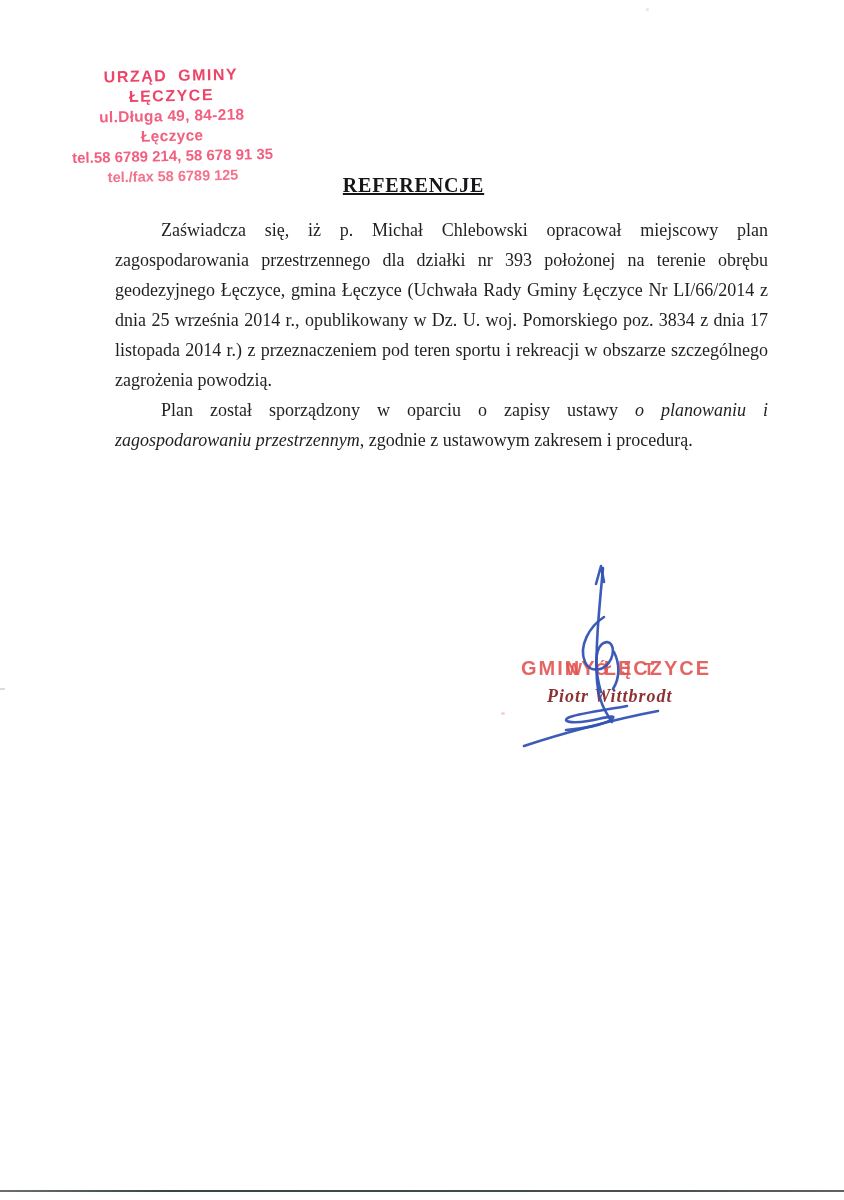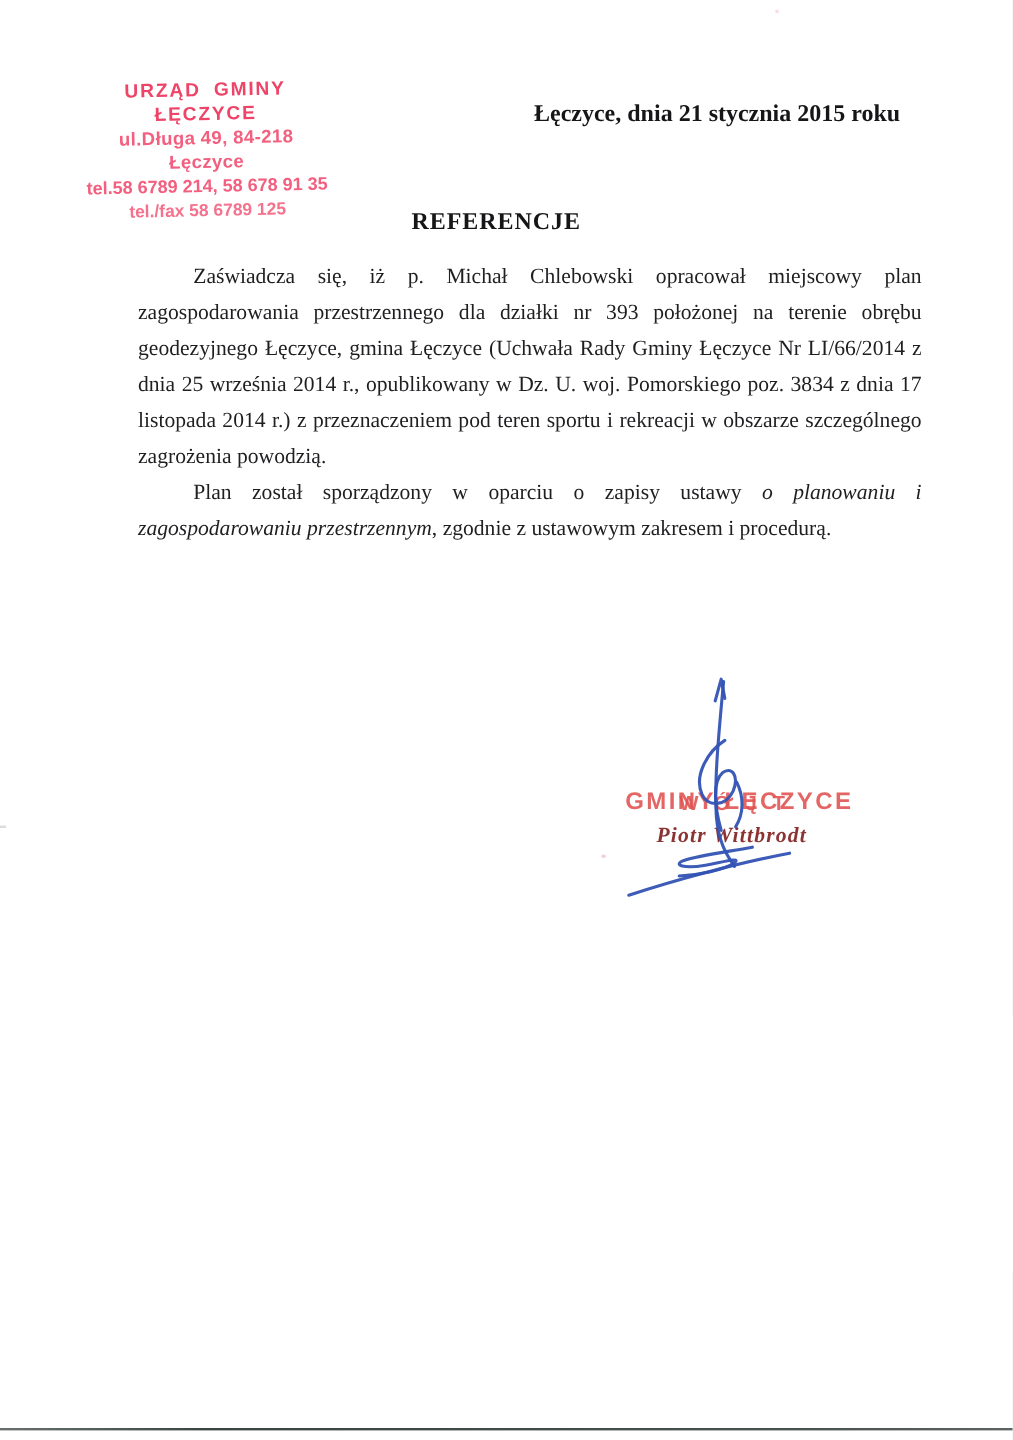--- a/index.html
+++ b/index.html
@@ -25,20 +25,21 @@
     position:absolute; top:84px; left:445px; width:300px;
     text-align:right; font-weight:bold; font-size:20px; color:#161618;
     white-space:nowrap;
   }
 
   
   .doc-title {
     position:absolute; top:174px; left:87px; width:653px;
     text-align:center; font-weight:bold; font-size:20px; letter-spacing:0.8px;
     color:#161618;
+    text-decoration:underline;
   }
 
   
   .body-text {
     position:absolute; top:215px; left:87px; width:653px;
     font-size:18px; line-height:30px; text-align:justify; color:#1f1f22;margin-left:28px;
   }
   .body-text p { margin:0; text-indent:46px; }
   .body-text em { font-style:italic; }
 
@@ -78,21 +79,20 @@
 
 <div class="page">
 
   <div class="office-stamp">
     <div class="l0">URZĄD GMINY ŁĘCZYCE</div>
     <div class="l1">ul.Długa 49,  84-218 Łęczyce</div>
     <div class="l2">tel.58 6789 214, 58 678 91 35</div>
     <div class="l3">tel./fax 58 6789 125</div>
   </div>
 
-  <div class="date-line">Łęczyce, dnia 21 stycznia 2015 roku</div>
 
   <div class="doc-title">REFERENCJE</div>
 
   <div class="body-text">
     <p>Zaświadcza się, iż p. Michał Chlebowski opracował miejscowy plan zagospodarowania przestrzennego dla działki nr 393 położonej na terenie obrębu geodezyjnego Łęczyce, gmina Łęczyce (Uchwała Rady Gminy Łęczyce Nr LI/66/2014 z dnia 25 września 2014 r., opublikowany w Dz. U. woj. Pomorskiego poz. 3834 z dnia 17 listopada 2014 r.) z przeznaczeniem pod teren sportu i rekreacji w obszarze szczególnego zagrożenia powodzią.</p>
     <p><span>Plan został sporządzony w oparciu o zapisy ustawy </span><em>o planowaniu i zagospodarowaniu przestrzennym</em><span>, zgodnie z ustawowym zakresem i procedurą.</span></p>
   </div>
 
   <div class="mayor-stamp-title">WÓJT</div>
   <div class="mayor-stamp-office">GMINY ŁĘCZYCE</div>

